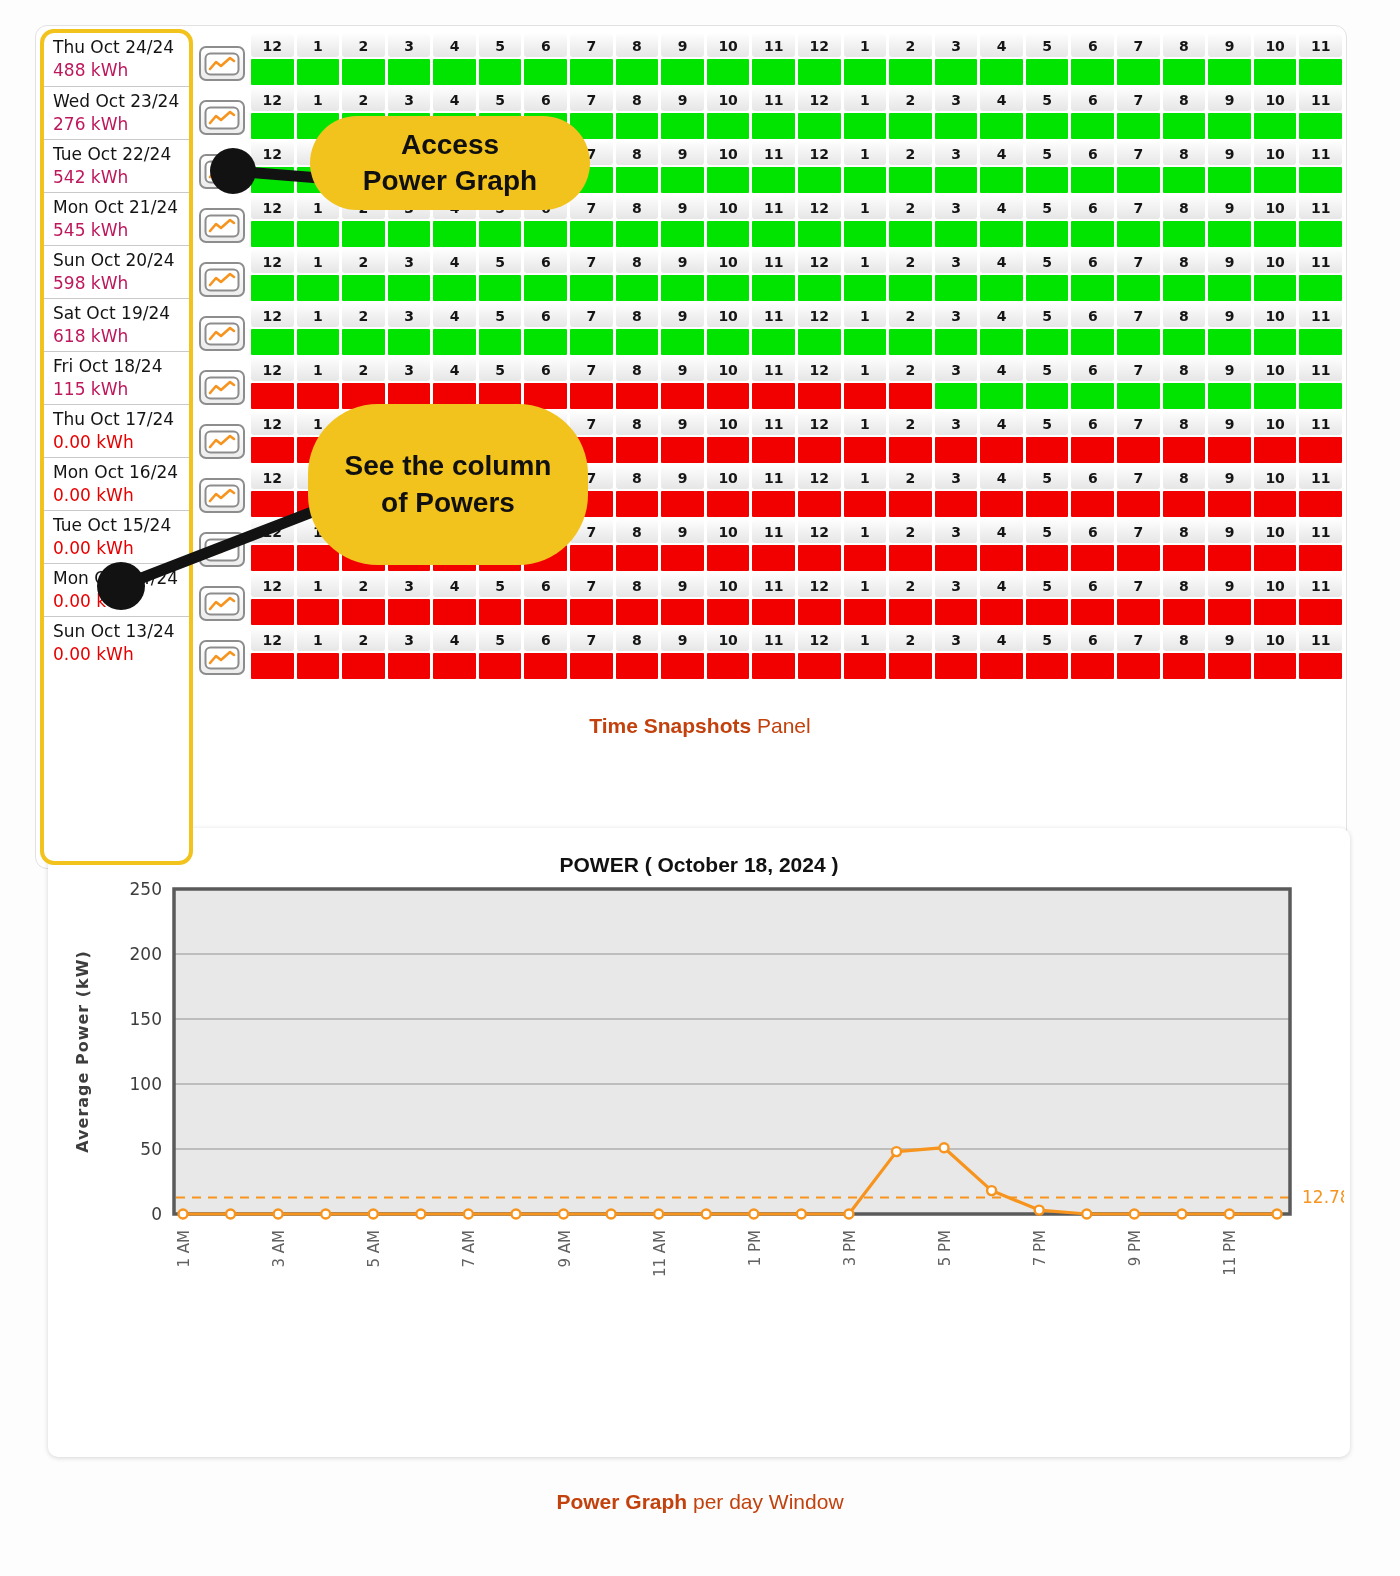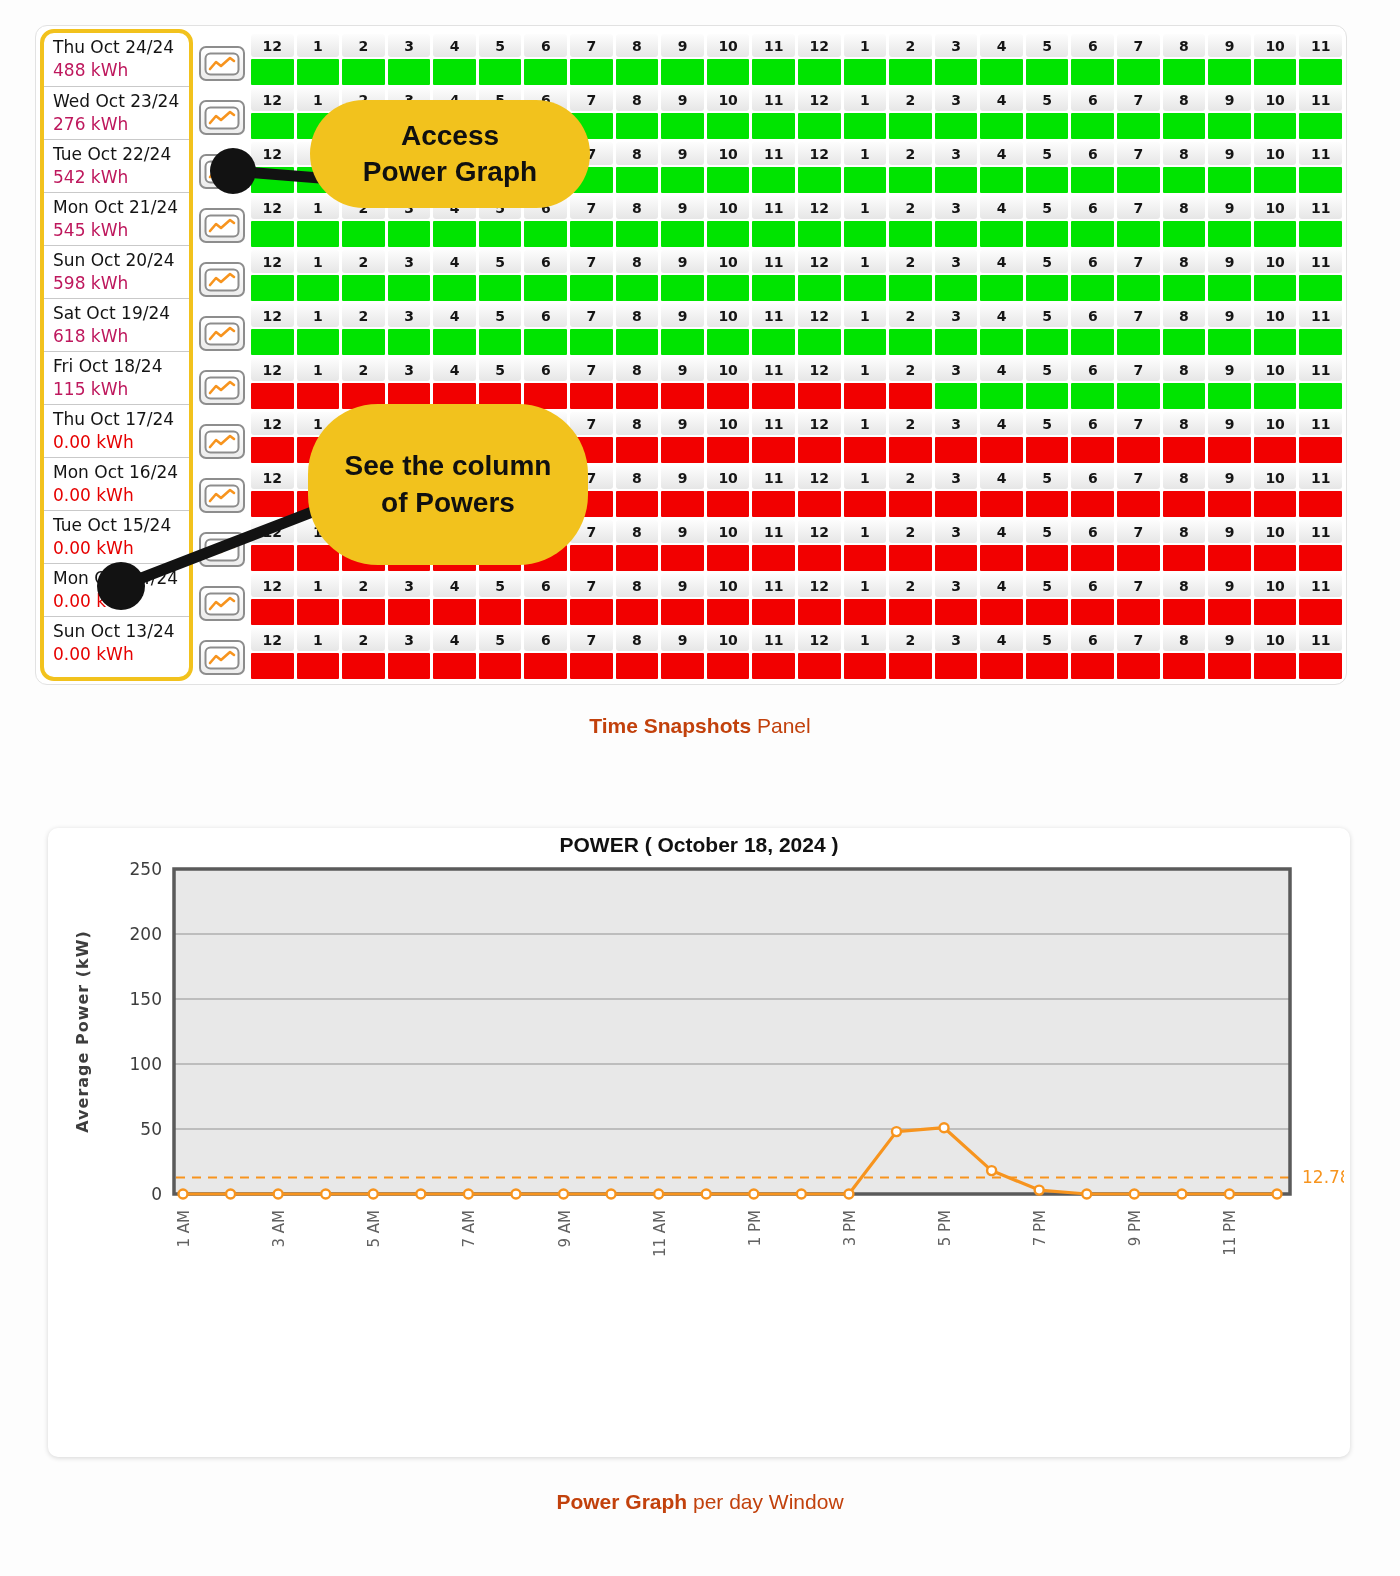--- a/index.html
+++ b/index.html
@@ -2,21 +2,21 @@
 <html><head>
 <meta charset="utf-8">
 <style>
   html,body{margin:0;padding:0;}
   body{
     width:1400px;height:1576px;position:relative;background:#fdfdfd;
     font-family:"Liberation Sans",sans-serif;overflow:hidden;
   }
   
   .snap-panel{
-    position:absolute;left:35px;top:25px;width:1312px;height:660px;
+    position:absolute;left:35px;top:25px;width:1312px;height:844px;
     background:#fff;border:1px solid #e2e2e2;border-radius:12px;
     box-sizing:border-box;display:flex;padding:3px 4px;
   }
   .date-col{
     width:153px;flex:none;border:4px solid #f2c21d;border-radius:14px;
     background:#fff;box-sizing:border-box;z-index:2;overflow:hidden;
   }
   .date-cell{height:53px;box-sizing:border-box;padding:3px 0 0 9px;}
   .date-cell + .date-cell{border-top:1px solid #c9c9c9;}
   .date{font-family:"DejaVu Sans",sans-serif;font-size:17px;color:#141414;line-height:23px;white-space:nowrap;}
@@ -41,40 +41,40 @@
   .hc{border-radius:1px;}
   .hc.cg{background:#00e400;}
   .hc.cr{background:#f20000;}
   
   #annot-overlay{position:absolute;left:0;top:0;z-index:5;pointer-events:none;}
   .bubble{
     position:absolute;background:#f2c21d;border-radius:70px;z-index:6;
     display:flex;flex-direction:column;align-items:center;justify-content:center;
     font-weight:bold;font-size:28px;color:#101010;line-height:1.3;text-align:center;
   }
-  #bubble-access{left:310px;top:100px;width:280px;height:108px;}
+  #bubble-access{left:310px;top:116px;width:280px;height:94px;}
   #bubble-column{left:308px;top:404px;width:280px;height:161px;}
   
   .caption{position:absolute;width:100%;text-align:center;font-size:21px;color:#c2410c;}
   #caption-snapshots{top:714px;}
   #caption-power{top:1490px;}
   .caption b{font-weight:bold;}
   
   .card{
     position:absolute;left:48px;top:828px;width:1302px;height:629px;
     background:#fff;border-radius:10px;box-shadow:0 1px 5px rgba(0,0,0,.16);
     box-sizing:border-box;
   }
   .card-header{
     display:flex;justify-content:space-between;align-items:center;
     padding:24px 30px 18px 30px;border-bottom:1px solid #e6e6e6;
   }
   .card-title{font-size:29px;font-weight:bold;color:#1c1c1c;letter-spacing:-.5px;}
   .close-x{font-size:30px;font-weight:bold;color:#555;cursor:pointer;transform:scaleX(.82);}
-  .chart-title{text-align:center;font-size:21px;font-weight:bold;color:#111;margin:5px 0 0 0;}
+  .chart-title{text-align:center;font-size:21px;font-weight:bold;color:#111;margin:25px 0 0 0;}
   #chart-wrap{padding-left:4px;}
 </style>
 </head>
 <body>
 
 <div class="snap-panel">
   <div class="date-col" id="date-col">
       <div class="date-cell">
         <div class="date">Thu Oct 24/24</div>
         <div class="kwh ok">488 kWh</div>

